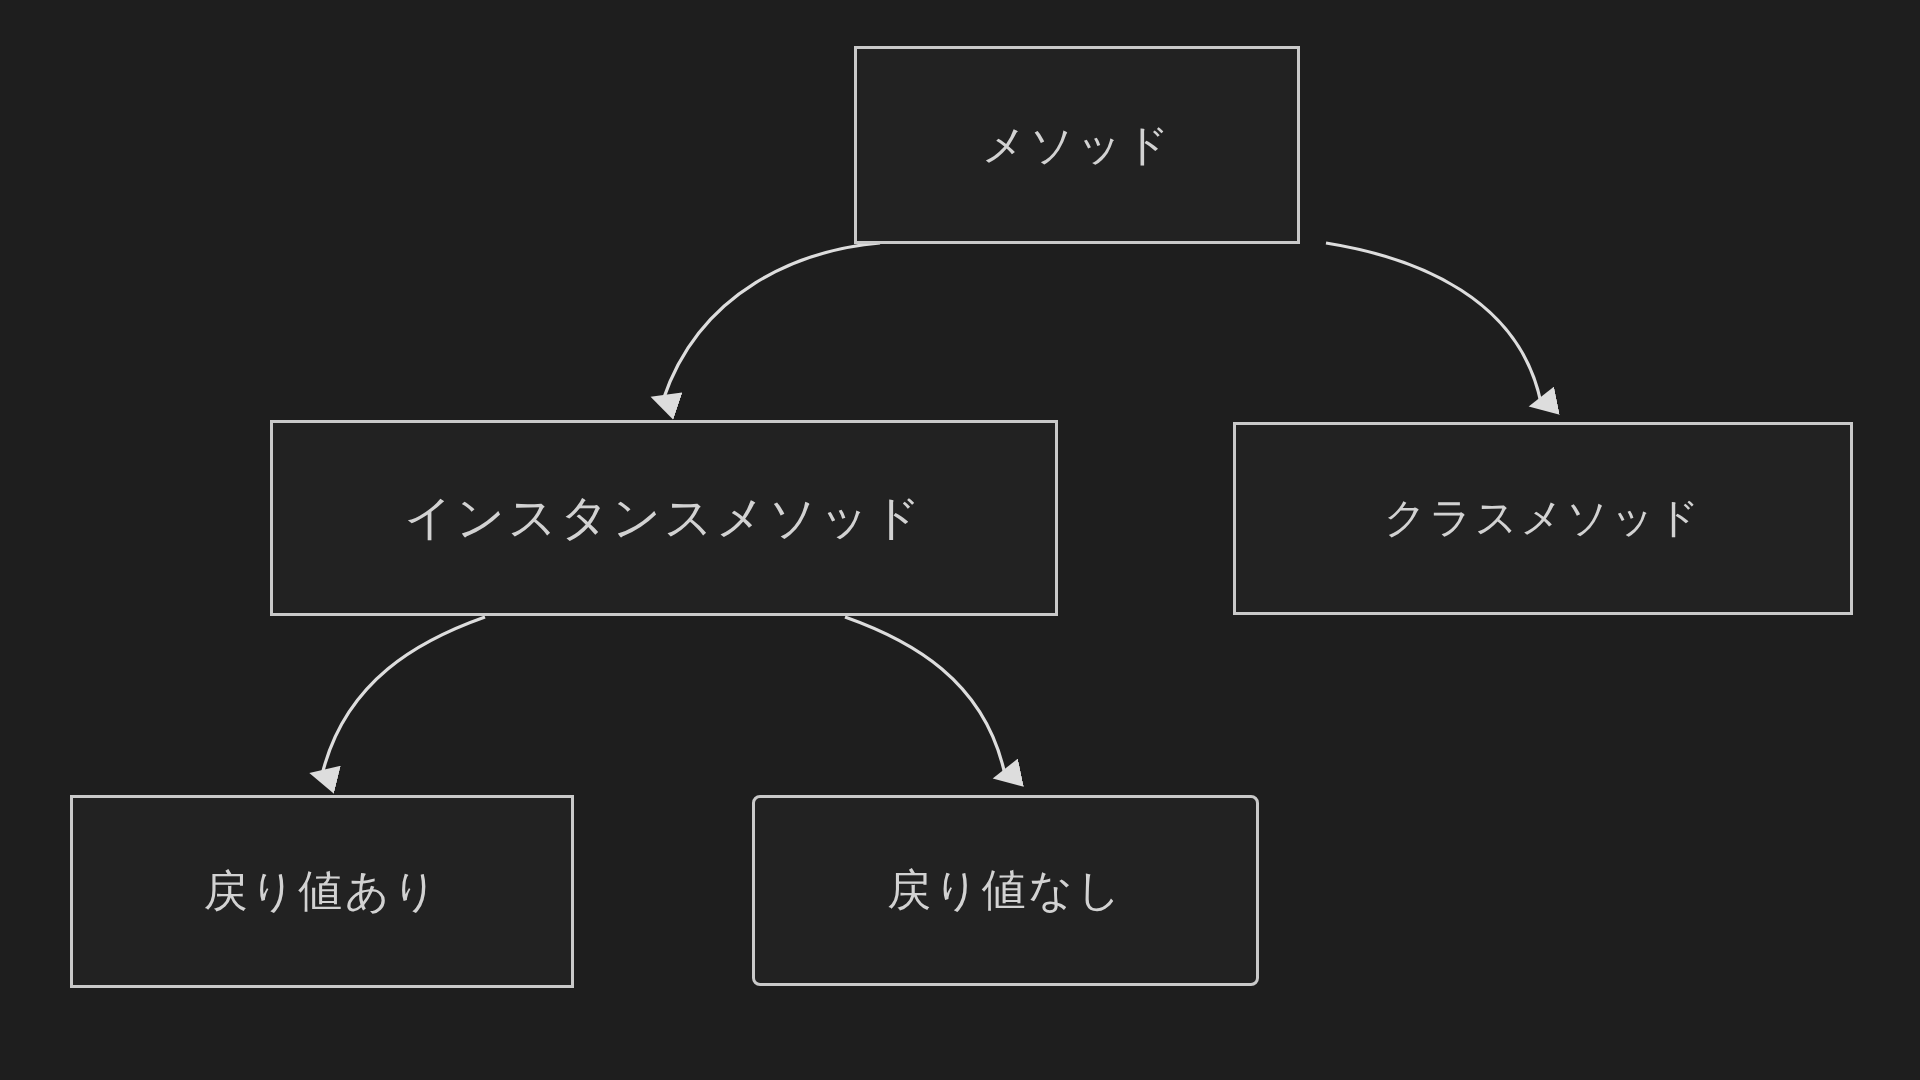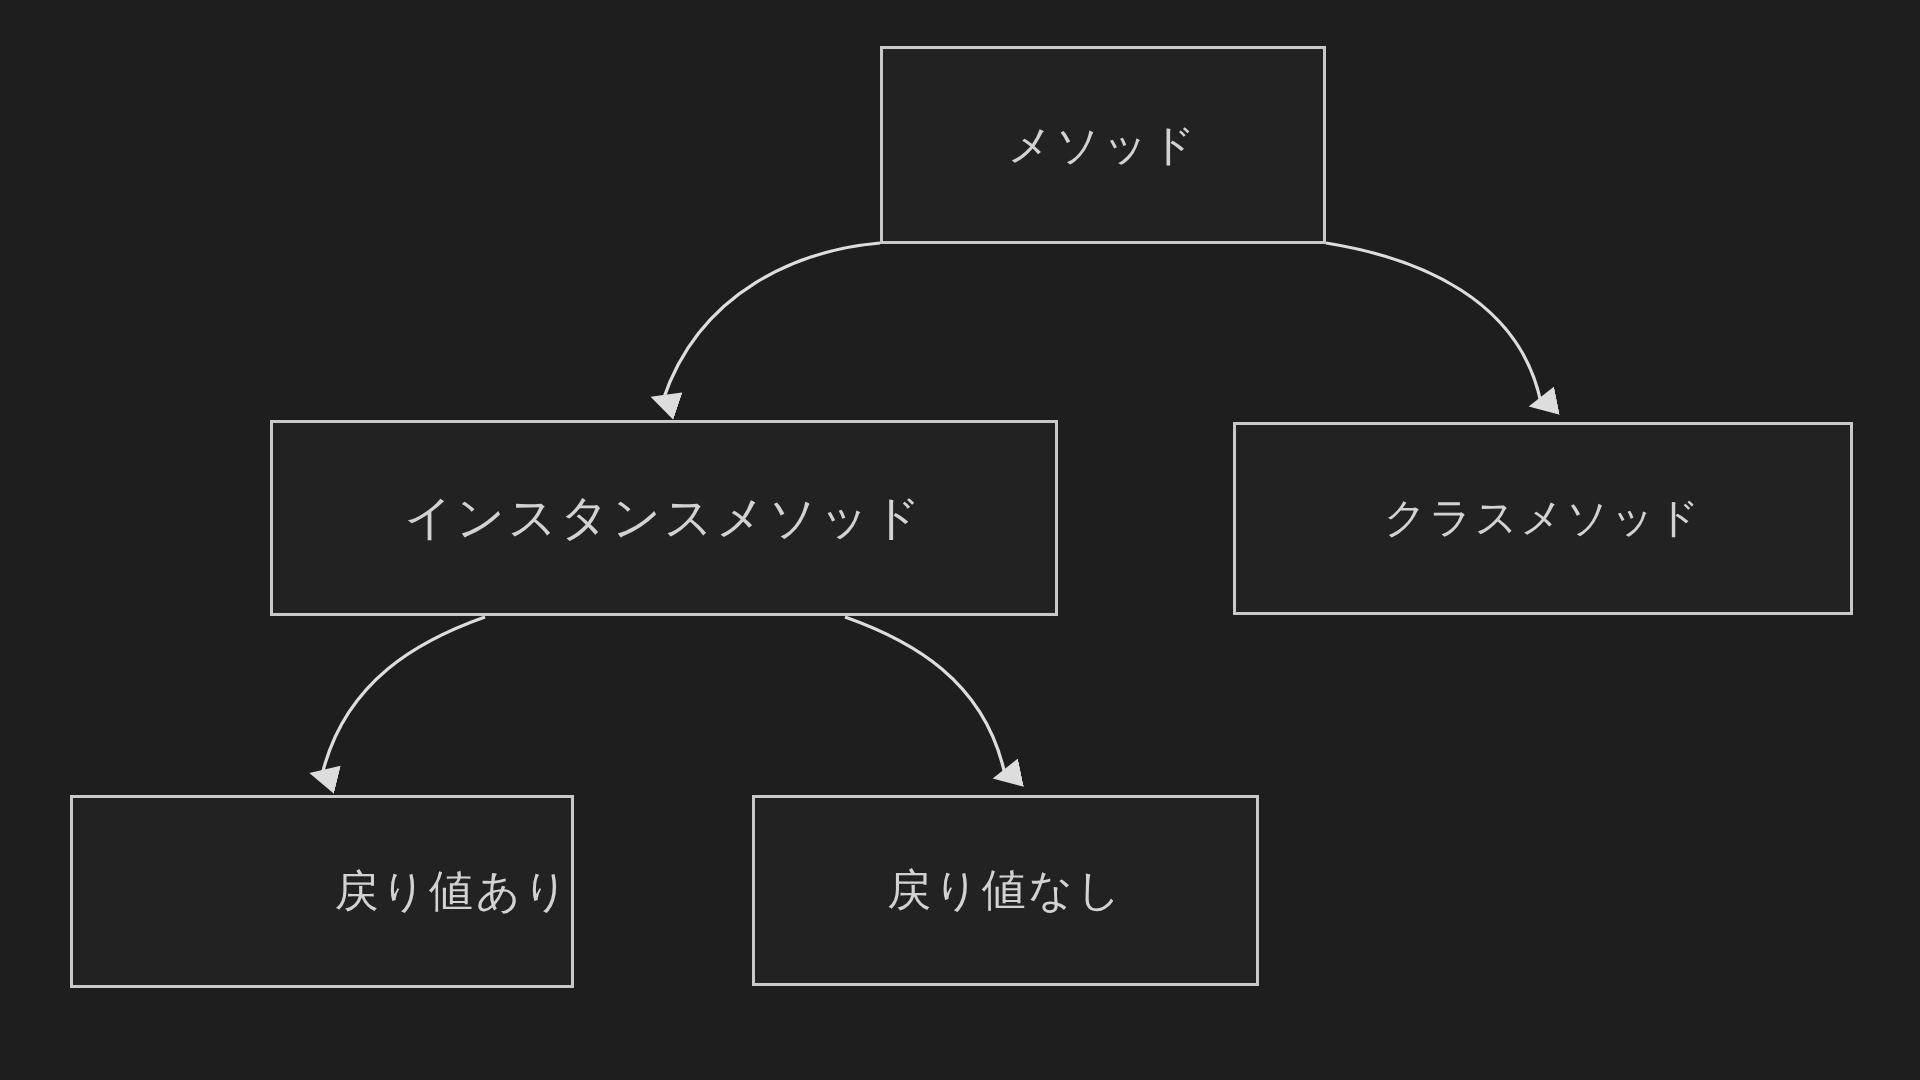--- a/index.html
+++ b/index.html
@@ -36,21 +36,21 @@
     letter-spacing: 0.06em;
     text-align: center;
     line-height: 1.2;
     white-space: nowrap;
   }
   .node-label {
     display: block;
   }
   
   #node-method {
-    left: 880px;
+    left: 854px;
     top: 46px;
     width: 446px;
     height: 198px;
     font-size: 44px;
   }
   
   #node-instance-method {
     left: 270px;
     top: 420px;
     width: 788px;
@@ -64,28 +64,28 @@
     height: 193px;
     font-size: 42px;
   }
   
   #node-has-return {
     left: 70px;
     top: 795px;
     width: 504px;
     height: 193px;
     font-size: 44px;
-    justify-content: flex-end;
   }
   #node-no-return {
     left: 752px;
     top: 795px;
     width: 507px;
     height: 191px;
     font-size: 44px;
+    border-radius: 8px;
   }
 </style>
 </head>
 <body>
 
 <div id="stage">
 
   <svg id="edge-layer" viewBox="0 0 1920 1080" width="1920" height="1080" xmlns="http://www.w3.org/2000/svg">
     <defs>
       <marker id="arrowhead" markerWidth="12" markerHeight="12" refX="4.2" refY="5" orient="auto" markerUnits="strokeWidth">

